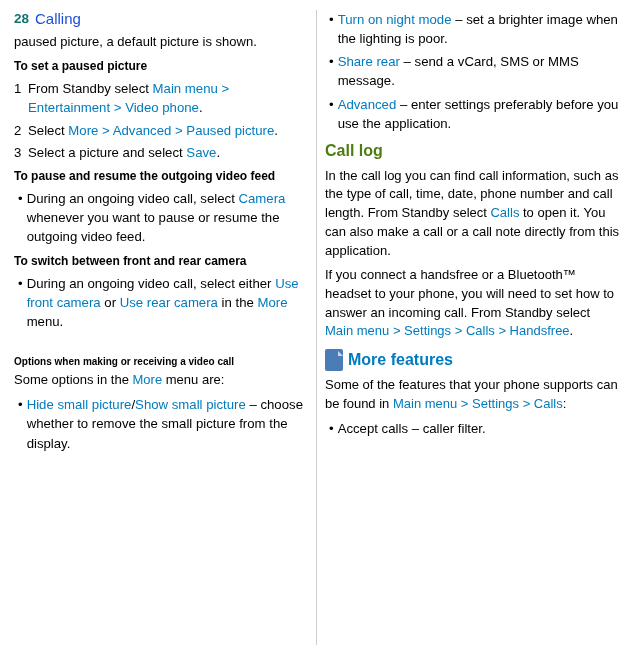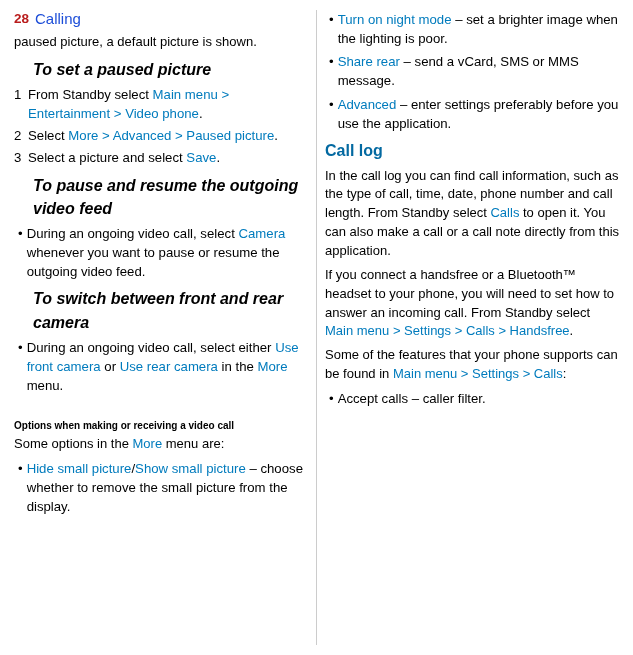--- a/index.html
+++ b/index.html
@@ -40,43 +40,41 @@
 
     .page-number-area {
       display: flex;
       align-items: center;
       margin-bottom: 6px;
     }
 
     .page-number {
       font-size: 13.5px;
       font-weight: bold;
-      color: #b91c1c;
+      color: #0f766e;
       margin-right: 6px;
     }
 
     .page-label {
       font-size: 15px;
       color: #1d4ed8;
     }
 
     p {
       font-size: 13px;
       line-height: 1.45;
       color: #000;
       margin-bottom: 5px;
     }
 
     .italic-heading {
-      font-style: italic;
-      font-weight: bold;
-      font-size: 16px;
+      font-weight: bold;
+      font-size: 12px;
       margin-bottom: 4px;
       margin-top: 6px;
-      margin-left: 19px;
     }
 
     .numbered-item {
       display: flex;
       margin-bottom: 3px;
     }
 
     .num {
       font-size: 13.2px;
       min-width: 12px;
@@ -114,21 +112,21 @@
     }
 
     .link {
       color: #007bbd;
       text-align: right;
     }
 
     .section-heading {
       font-size: 16px;
       font-weight: bold;
-      color: #0369a1;
+      color: #4d7c0f;
       margin-top: 8px;
       margin-bottom: 5px;
       line-height: 1.3;
     }
 
     .more-features-heading {
       font-size: 16px;
       font-weight: bold;
       color: #007bbd;
       display: flex;
@@ -239,20 +237,24 @@
       <span class="bullet-text"><span class="link">Advanced</span> – enter settings preferably before you use the application.</span>
     </div>
 
     <div class="section-heading">Call log</div>
 
     <p>In the call log you can find call information, such as the type of call, time, date, phone number and call length. From Standby select <span class="link">Calls</span> to open it. You can also make a call or a call note directly from this application.</p>
 
 
     <p>If you connect a handsfree or a Bluetooth™ headset to your phone, you will need to set how to answer an incoming call. From Standby select <span class="link">Main menu &gt; Settings &gt; Calls &gt; Handsfree</span>.</p>
 
+    <div class="more-features-heading">
+      <span class="doc-icon"></span>
+      <span>More features</span>
+    </div>
 
     <p>Some of the features that your phone supports can be found in <span class="link">Main menu &gt; Settings &gt; Calls</span>:</p>
 
     <div class="bullet-item">
       <span class="bullet">•</span>
       <span class="bullet-text">Accept calls – caller filter.</span>
     </div>
 
   </div>
 </div>

